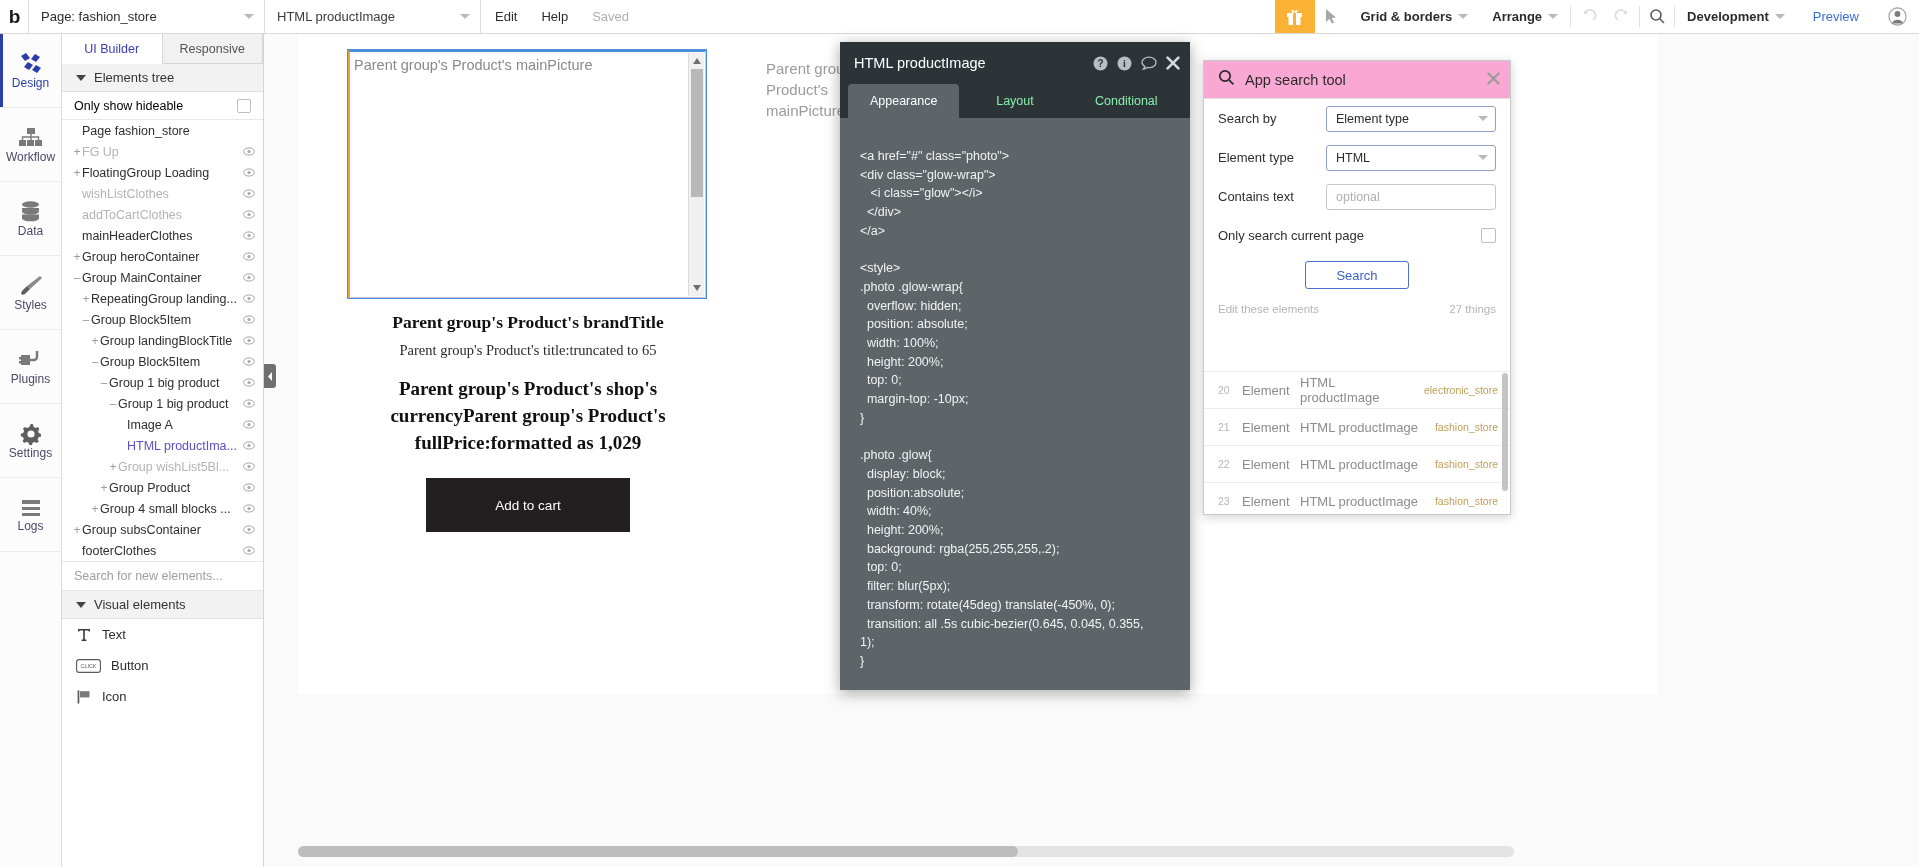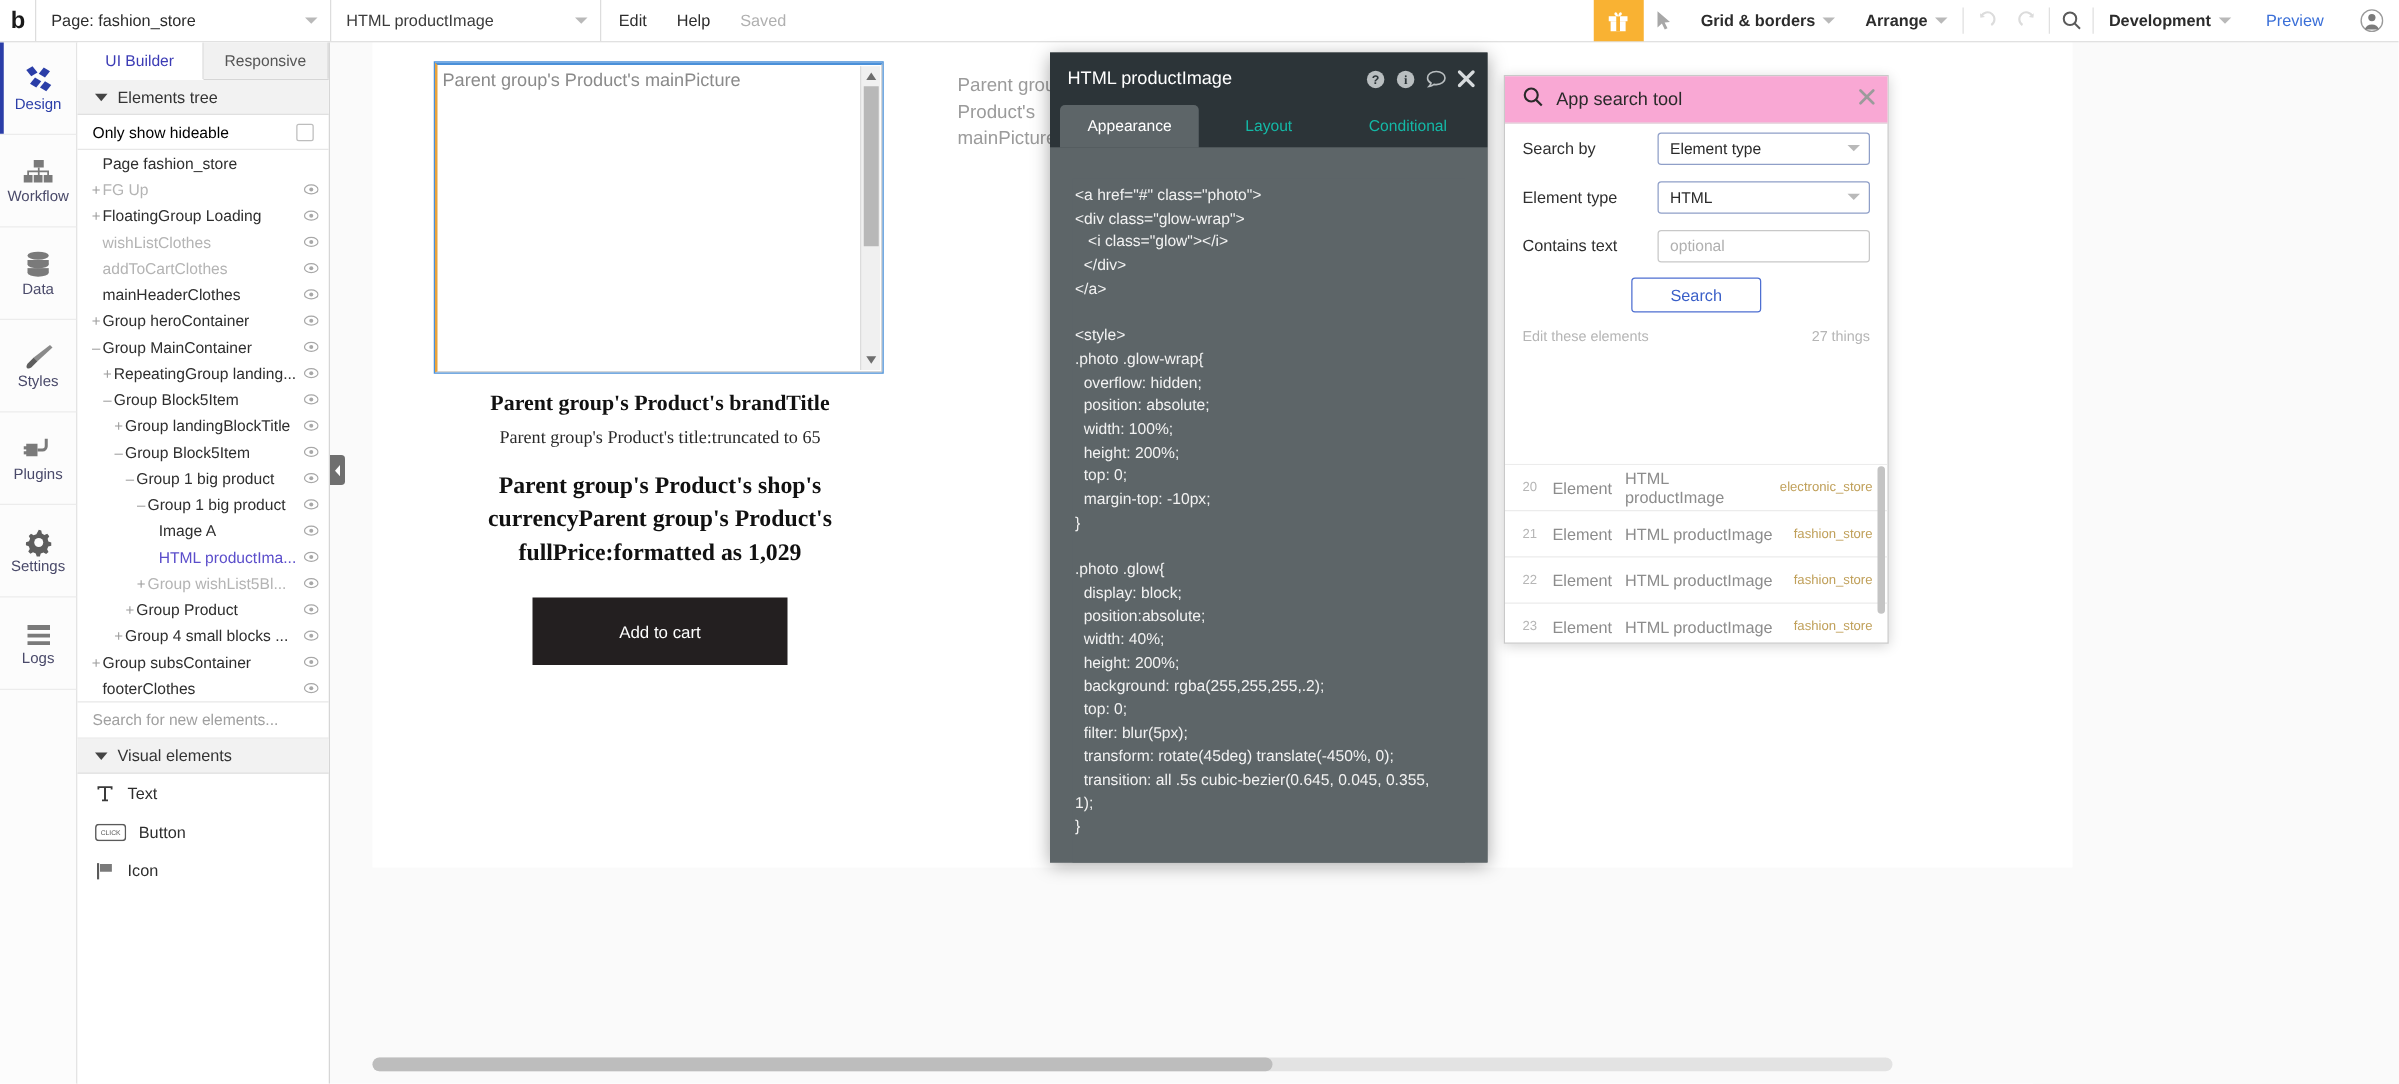--- a/index.html
+++ b/index.html
@@ -152,21 +152,21 @@
   }
   #modal-head {
     height: 42px; background: #2c3438; display: flex; align-items: center;
     padding: 0 10px 0 14px; color: #fff;
   }
   #modal-title { font-size: 14.5px; flex: 1; }
   .mh-ico { margin-left: 9px; display: flex; align-items: center; }
   #modal-tabs { height: 34px; background: #2c3438; display: flex; padding: 0 8px; }
   .m-tab {
     flex: 1; display: flex; align-items: center; justify-content: center;
-    font-size: 12.5px; color: #14b8a6;
+    font-size: 12.5px; color: #86efac;
   }
   .m-tab.active { background: #5d6568; border-radius: 4px 4px 0 0; color: #fff; }
   #modal-body { position: absolute; left: 0; top: 76px; right: 0; bottom: 0; background: #5d6568; }
   #code-area {
     position: absolute; left: 18px; top: 25px; right: 18px; bottom: 0;
     background: #5d6568; color: #f2f2f2; font-size: 12.5px; line-height: 18.7px;
     white-space: pre; overflow: hidden; padding: 4px 2px;
   }
 
   
@@ -704,20 +704,24 @@
       <span>HTML</span>
       <span class="caret-sm"></span>
     </span>
   </div>
 
   <div class="sp-field">
     <span class="sp-label">Contains text</span>
     <span class="sp-input">optional</span>
   </div>
 
+  <div class="sp-field">
+    <span class="sp-label" style="width:auto;flex:1">Only search current page</span>
+    <span class="sp-cb"></span>
+  </div>
 
   <div id="sp-searchbtn">Search</div>
 
   <div id="sp-editlink">
     <span>Edit these elements</span>
     <span>27 things</span>
   </div>
 
   <div id="sp-results">
       <div class="res-row">

